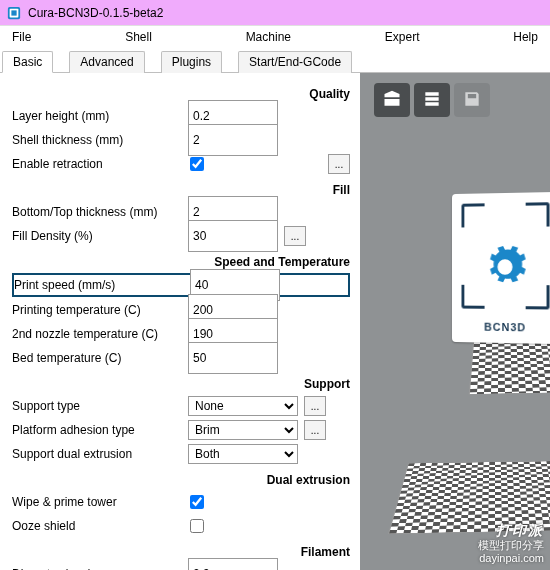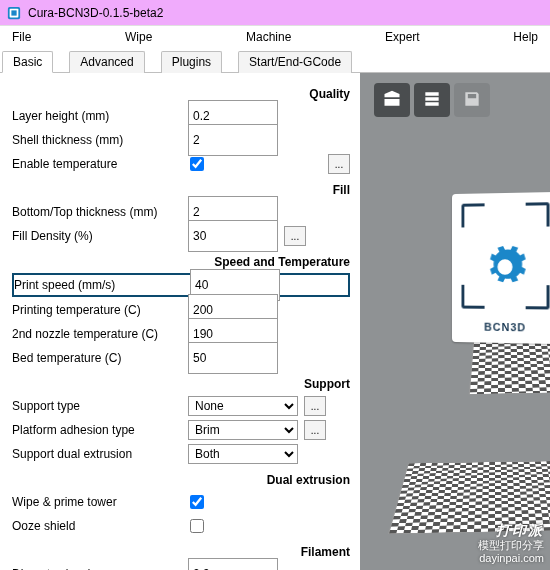--- a/index.html
+++ b/index.html
@@ -49,21 +49,21 @@
         <rect x="1" y="1" width="14" height="14" fill="#1b87c9" rx="2"></rect>
         <rect x="3" y="3" width="10" height="10" fill="#fff" rx="1"></rect>
         <rect x="5" y="5" width="6" height="6" fill="#1b87c9"></rect>
       </svg>
   </span>
   <span class="title">Cura-BCN3D-0.1.5-beta2</span>
 </div>
 
 <div class="menu-bar">
   <span class="mi">File</span>
-  <span class="mi">Wipe</span>
+  <span class="mi">Shell</span>
   <span class="mi">Machine</span>
   <span class="mi">Expert</span>
   <span class="mi">Help</span>
 </div>
 
 <div class="tab-strip">
   <div class="tab active">Basic</div>
   <div class="tab">Advanced</div>
   <div class="tab">Plugins</div>
   <div class="tab">Start/End-GCode</div>
@@ -75,21 +75,21 @@
     <div class="section-h">Quality</div>
     <div class="row">
       <span class="label">Layer height (mm)</span>
       <input type="text" value="0.2" style="">
     </div>
     <div class="row">
       <span class="label">Shell thickness (mm)</span>
       <input type="text" value="2" style="">
     </div>
     <div class="row">
-      <span class="label">Enable temperature</span>
+      <span class="label">Enable retraction</span>
       <input type="checkbox" checked="" style="">
       <span style="flex:1"></span>
       <button class="browse">...</button>
     </div>
 
     <div class="section-h">Fill</div>
     <div class="row wide">
       <span class="label">Bottom/Top thickness (mm)</span>
       <input type="text" value="2" style="">
     </div>

